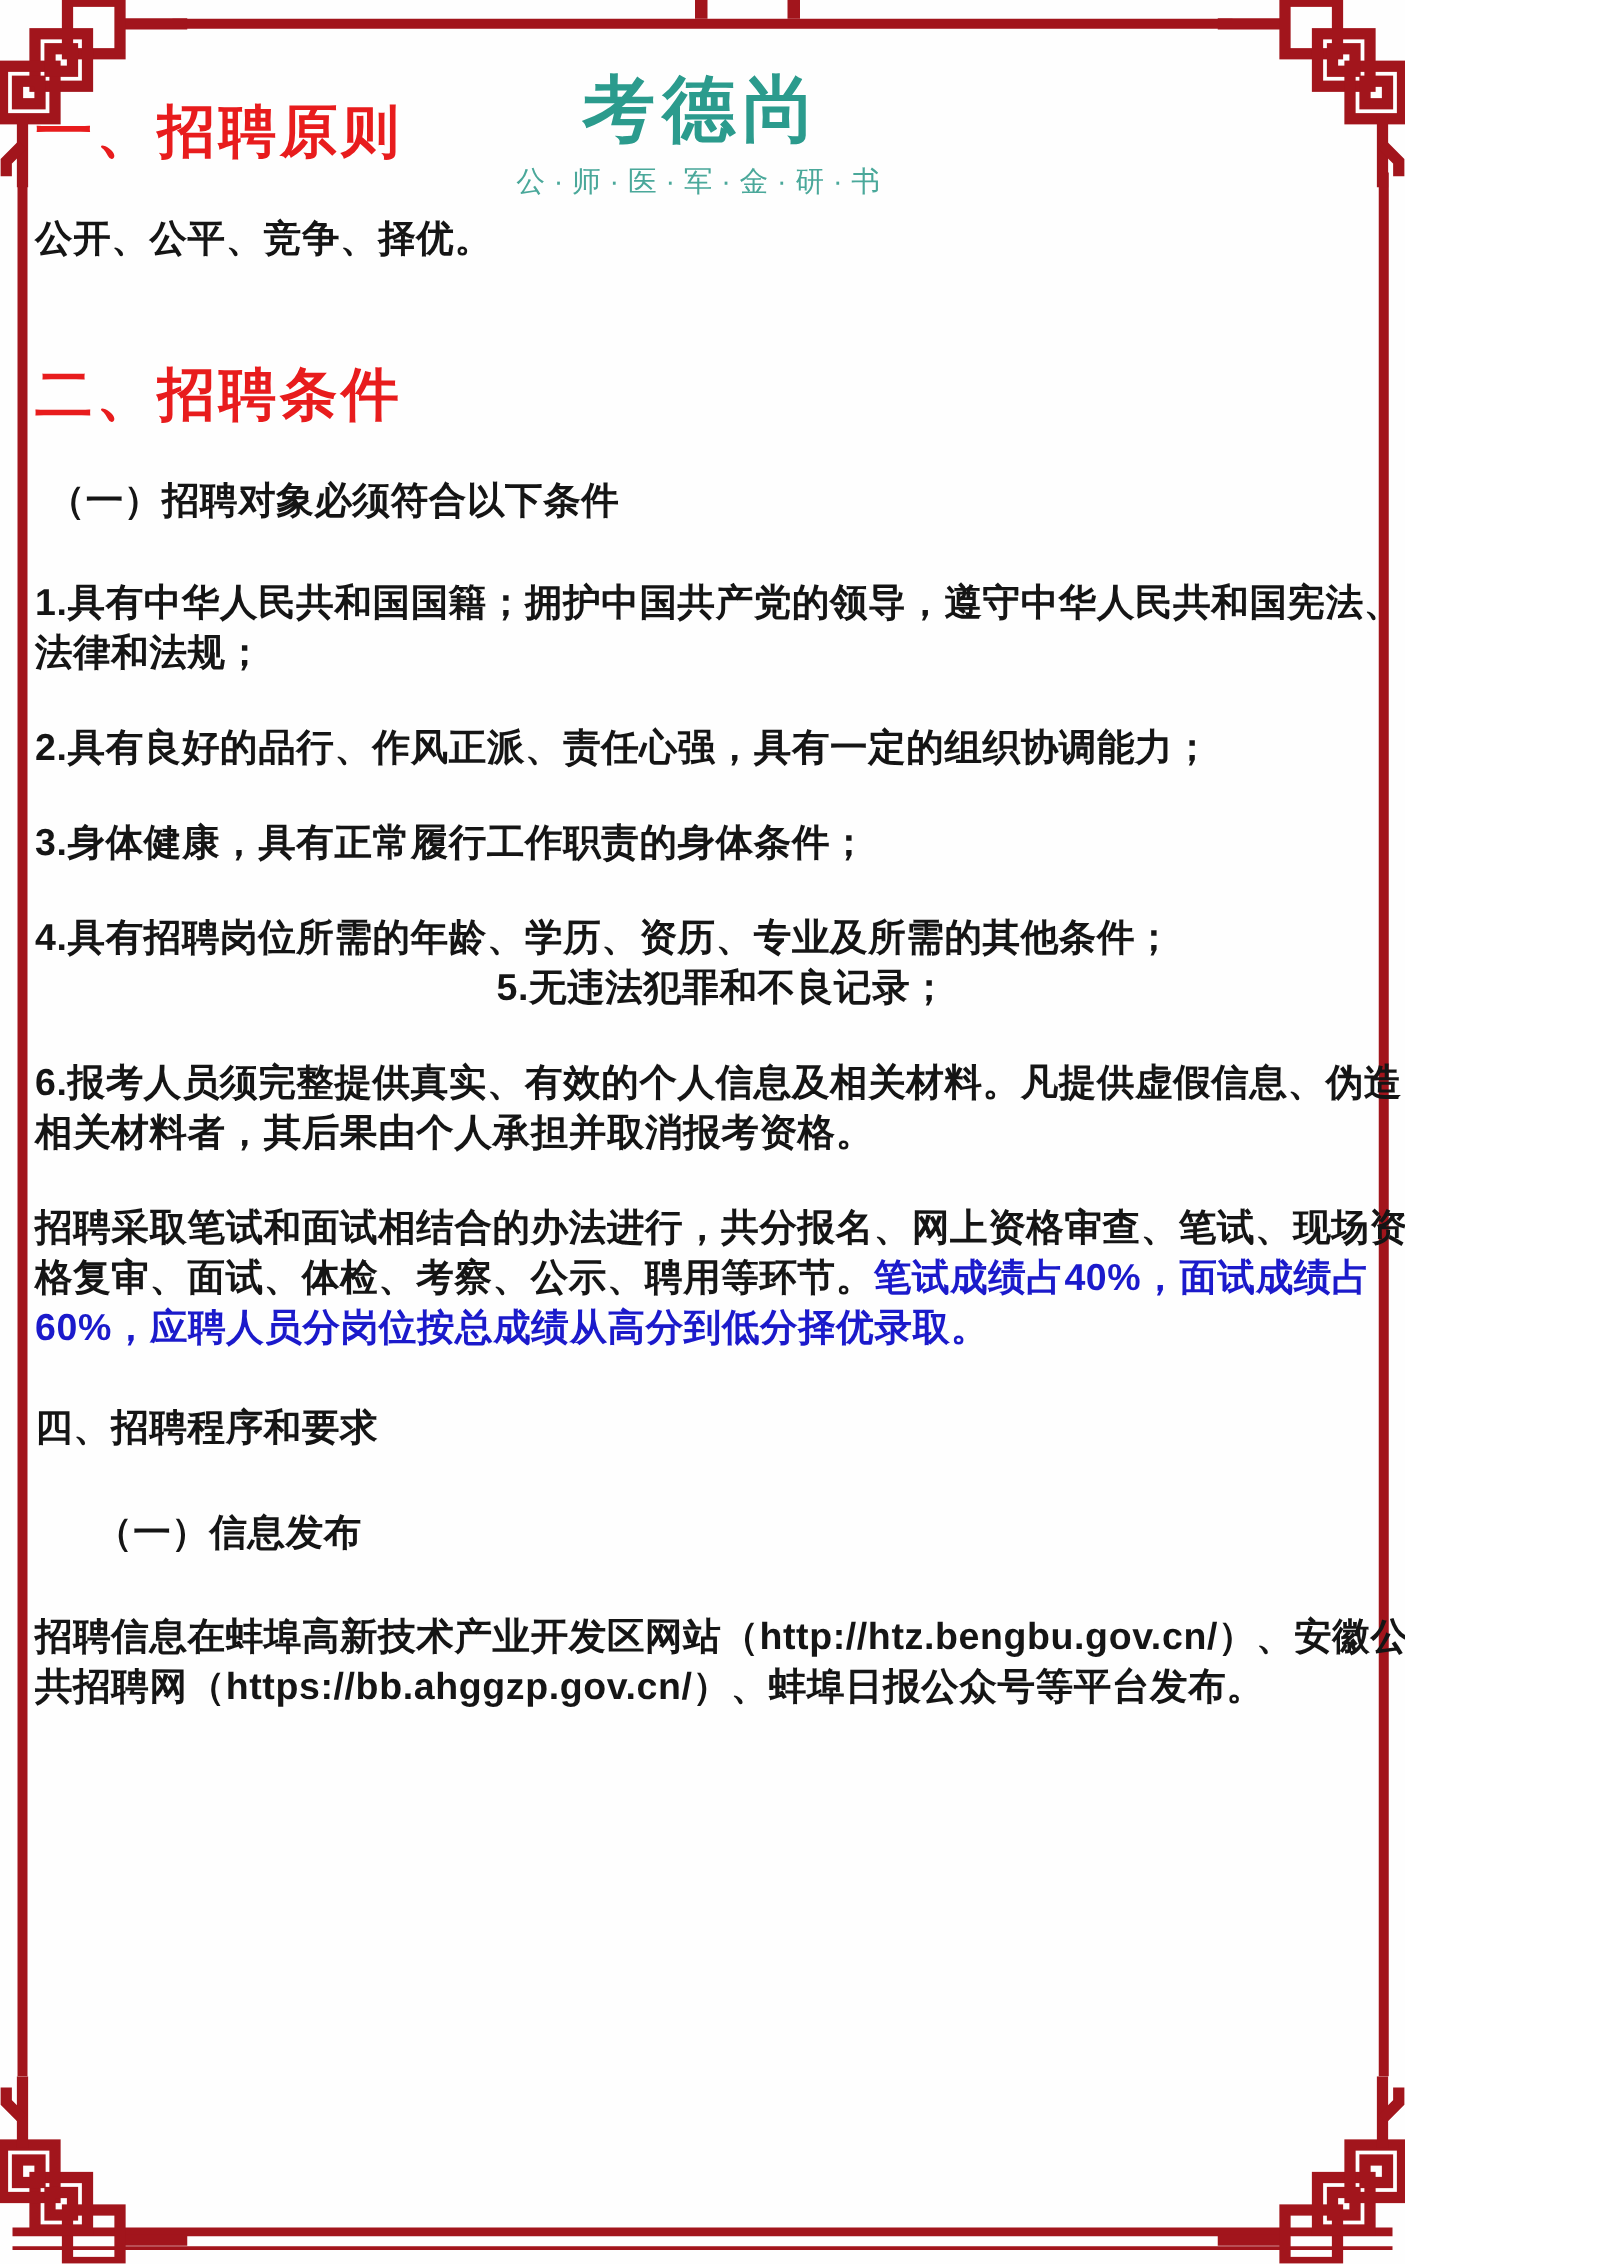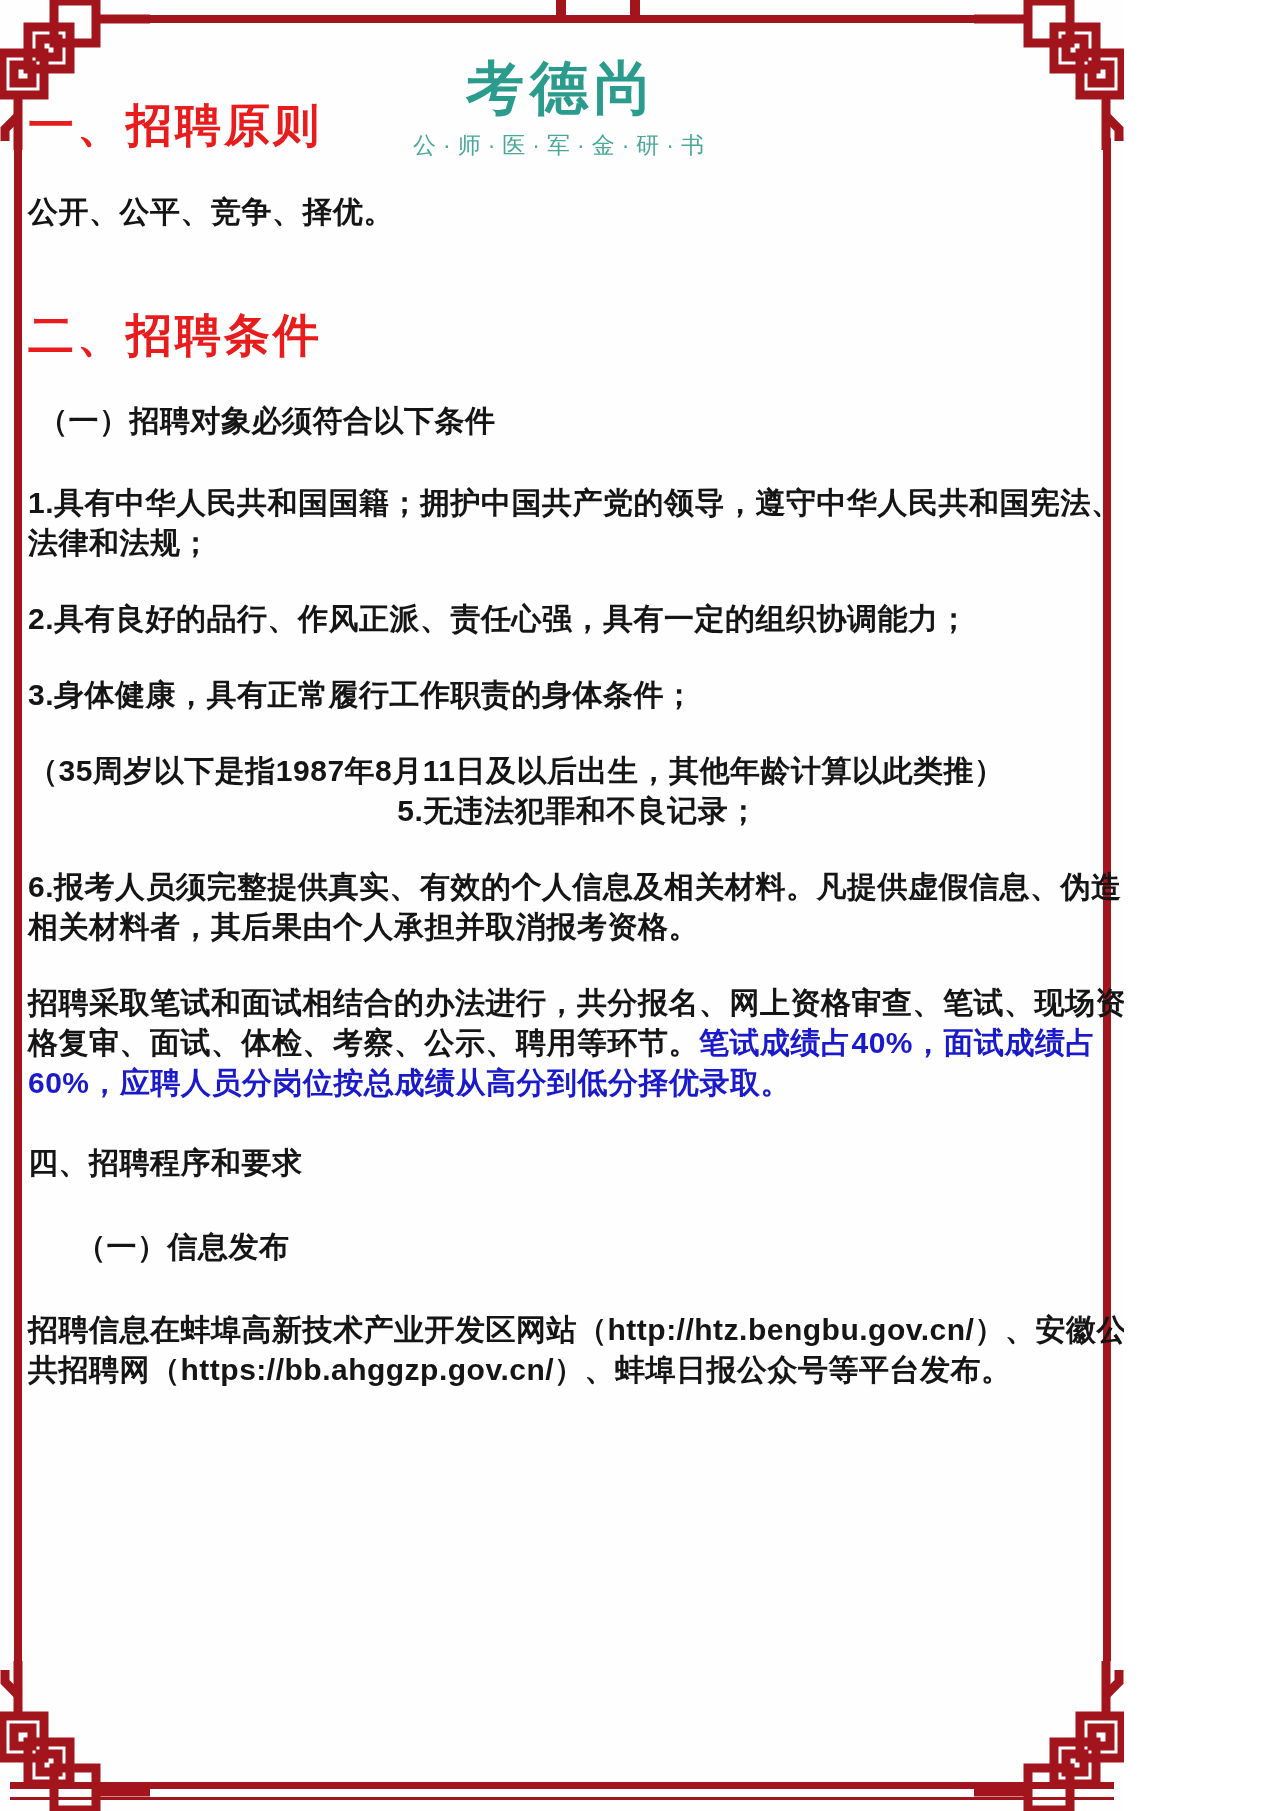--- a/index.html
+++ b/index.html
@@ -42,21 +42,21 @@
   .logo-name{
     color:var(--logo-teal);
     font-size:58px;font-weight:800;letter-spacing:6px;line-height:1.1;
   }
   .logo-tagline{
     margin-top:10px;
     color:var(--tagline-teal);
     font-size:23px;font-weight:500;letter-spacing:7px;
   }
   
-  .content{position:absolute;left:28px;top:0;width:1100px;padding-top:100px;}
+  .content{position:absolute;left:28px;top:0;width:1100px;padding-top:80px;}
   .h-red{
     color:var(--heading-red);
     font-size:46px;font-weight:800;letter-spacing:3px;line-height:1.12;
   }
   .h2-red{margin-top:78px;}
   .h3-red{margin-top:64px;}
   p.body{
     font-size:30px;font-weight:700;line-height:40px;color:var(--body-black);
     letter-spacing:0.5px;
   }
@@ -149,21 +149,21 @@
   <div class="content">
 
     <div class="h-red">一、招聘原则</div>
     <p class="body s1-body">公开、公平、竞争、择优。</p>
 
     <div class="h-red h2-red">二、招聘条件</div>
     <p class="body s2-sub">（一）招聘对象必须符合以下条件</p>
     <p class="body mt42">1.具有中华人民共和国国籍；拥护中国共产党的领导，遵守中华人民共和国宪法、法律和法规；</p>
     <p class="body mt36">2.具有良好的品行、作风正派、责任心强，具有一定的组织协调能力；</p>
     <p class="body mt36">3.身体健康，具有正常履行工作职责的身体条件；</p>
-    <p class="body mt36">（35周岁以下是指1987年8月11日及以后出生，其他年龄计算以此类推）</p>
+    <p class="body mt36">4.具有招聘岗位所需的年龄、学历、资历、专业及所需的其他条件；</p>
     <p class="body mt40">5.无违法犯罪和不良记录；</p>
     <p class="body mt36">6.报考人员须完整提供真实、有效的个人信息及相关材料。凡提供虚假信息、伪造相关材料者，其后果由个人承担并取消报考资格。</p>
 
     <p class="body s3-para"><span>招聘采取笔试和面试相结合的办法进行，共分报名、网上资格审查、笔试、现场资格复审、面试、体检、考察、公示、聘用等环节。</span><span class="blue">笔试成绩占40%，面试成绩占60%，应聘人员分岗位按总成绩从高分到低分择优录取。</span></p>
 
     <p class="body s4-head">四、招聘程序和要求</p>
     <p class="body s4-sub">（一）信息发布</p>
     <p class="body s4-body">招聘信息在蚌埠高新技术产业开发区网站（http://htz.bengbu.gov.cn/）、安徽公共招聘网（https://bb.ahggzp.gov.cn/）、蚌埠日报公众号等平台发布。</p>
 
   </div>

